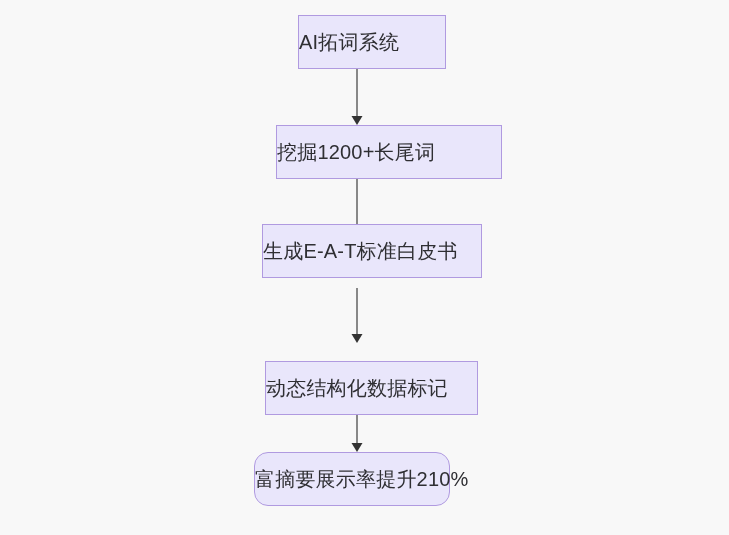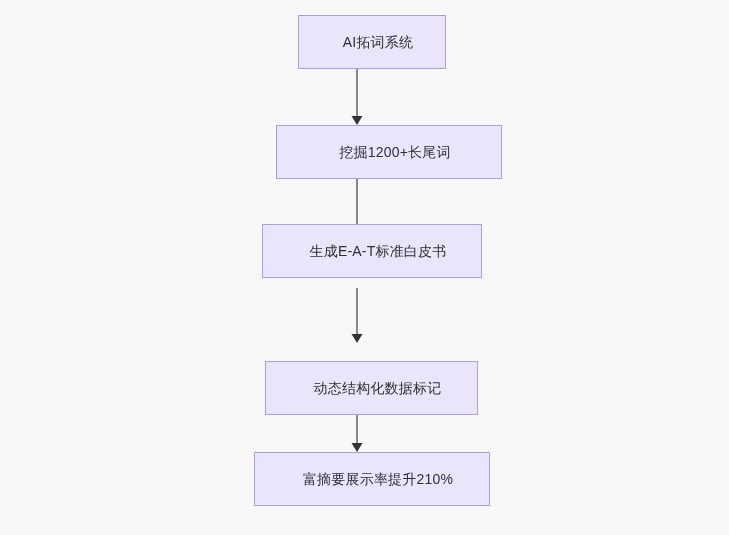--- a/index.html
+++ b/index.html
@@ -18,27 +18,25 @@
     width: 729px;
     height: 535px;
   }
   .node {
     position: absolute;
     box-sizing: border-box;
     background: #e9e6fb;
     border: 1.6px solid #b09ae0;
     display: flex;
     align-items: center;
-    justify-content: center;
     color: #2f2f33;
-    font-size: 14px;
+    font-size: 20px;
     line-height: 1;
     letter-spacing: 0.2px;
     white-space: nowrap;
-    padding-left: 12px;
   }
   .node-label {
     display: block;
   }
   .connector {
     position: absolute;
     width: 30px;
     pointer-events: none;
   }
   .connector svg {
@@ -81,16 +79,16 @@
     </div>
     <div class="node" style="left: 276px; top: 125px; width: 226px; height: 54px; background: rgb(233, 230, 251); border-color: rgb(176, 154, 224); color: rgb(47, 47, 51);">
       <span class="node-label">挖掘1200+长尾词</span>
     </div>
     <div class="node" style="left: 262px; top: 224px; width: 220px; height: 54px; background: rgb(233, 230, 251); border-color: rgb(176, 154, 224); color: rgb(47, 47, 51);">
       <span class="node-label">生成E-A-T标准白皮书</span>
     </div>
     <div class="node" style="left: 265px; top: 361px; width: 213px; height: 54px; background: rgb(233, 230, 251); border-color: rgb(176, 154, 224); color: rgb(47, 47, 51);">
       <span class="node-label">动态结构化数据标记</span>
     </div>
-    <div class="node" style="left: 254px; top: 452px; width: 236px; height: 54px; background: rgb(233, 230, 251); border-color: rgb(176, 154, 224); color: rgb(47, 47, 51);">
+    <div class="node" style="left: 254px; top: 452px; width: 196px; height: 54px; background: rgb(233, 230, 251); border-color: rgb(176, 154, 224); color: rgb(47, 47, 51); border-radius: 14px;">
       <span class="node-label">富摘要展示率提升210%</span>
     </div>
   </div>
 
 </body></html>

